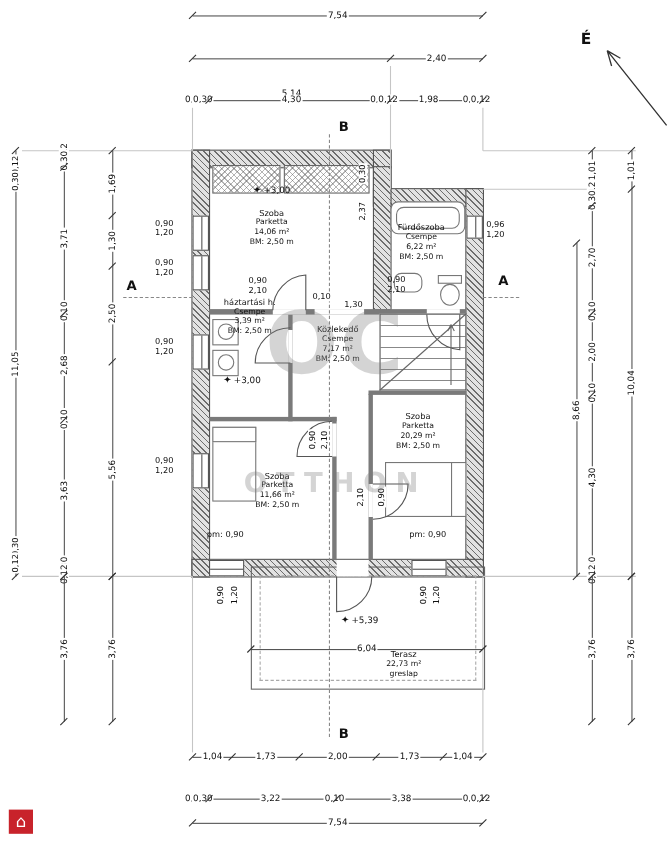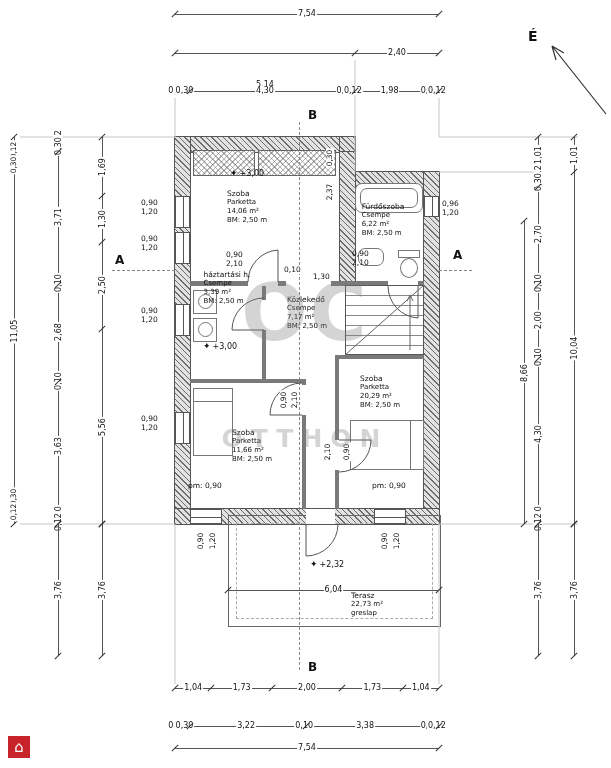--- a/index.html
+++ b/index.html
@@ -21,21 +21,21 @@
   .round{border-radius:7px;}
   .stairs{position:absolute;border:1px solid #555;box-sizing:border-box;background-color:#fff;
           background-image:repeating-linear-gradient(180deg,transparent 0 9px,#888 9px 10px);z-index:2;}
   .terrace{position:absolute;border:1px solid #666;z-index:1;}
   .terrace-inner{position:absolute;border:1px dashed #aaa;z-index:1;}
   .dash-v{position:absolute;border-left:1px dashed #888;width:0;z-index:2;}
   .dash-h{position:absolute;border-top:1px dashed #888;height:0;z-index:2;}
   .lab{position:absolute;font-size:7.5px;line-height:9px;text-align:center;white-space:nowrap;z-index:6;}
   .dim{position:absolute;font-size:7.5px;line-height:8px;white-space:nowrap;z-index:6;background:#fff;padding:0 1px;}
   .vtext{transform:translate(-50%,-50%) rotate(-90deg);}
-  .room-label{position:absolute;font-size:7px;line-height:9px;white-space:nowrap;
+  .room-label{position:absolute;font-size:7px;line-height:9px;text-align:center;white-space:nowrap;
               transform:translate(-50%,-50%);z-index:6;}
   .room-label .rn{font-size:7.5px;}
   .elev{position:absolute;font-size:8px;white-space:nowrap;z-index:6;}
   .star::before{content:"✦";font-size:9px;margin-right:2px;}
   .sec{position:absolute;font-weight:bold;font-size:12px;z-index:6;}
   .north{position:absolute;font-weight:bold;font-size:14px;z-index:6;}
   .chain{position:absolute;z-index:6;}
   .chain i{position:absolute;display:block;}
   .chain .cl{background:#555;}
   .chain.h .cl{left:0;right:0;top:-0.5px;height:1px;}
@@ -415,21 +415,21 @@
     <div>greslap</div>
   </div>
 
   <div class="elev" style="left:230px;top:168px">
     <span class="star"></span><span>+3,00</span>
   </div>
   <div class="elev" style="left:203px;top:341px">
     <span class="star"></span><span>+3,00</span>
   </div>
   <div class="elev" style="left:310px;top:559px">
-    <span class="star"></span><span>+2,32</span>
+    <span class="star"></span><span>+5,39</span>
   </div>
 
   <span class="sec" style="left:308px;top:108px">B</span>
   <span class="sec" style="left:308px;top:660px">B</span>
   <span class="sec" style="left:115px;top:253px">A</span>
   <span class="sec" style="left:453px;top:248px">A</span>
   <span class="north" style="left:528px;top:28px">É</span>
 
   <div class="wm" style="left:230px;top:268px;width:150px;font-size:78px;letter-spacing:2px">OC</div>
   <div class="wm" style="left:205px;top:424px;width:200px;font-size:25px;letter-spacing:8px">OTTHON</div>

